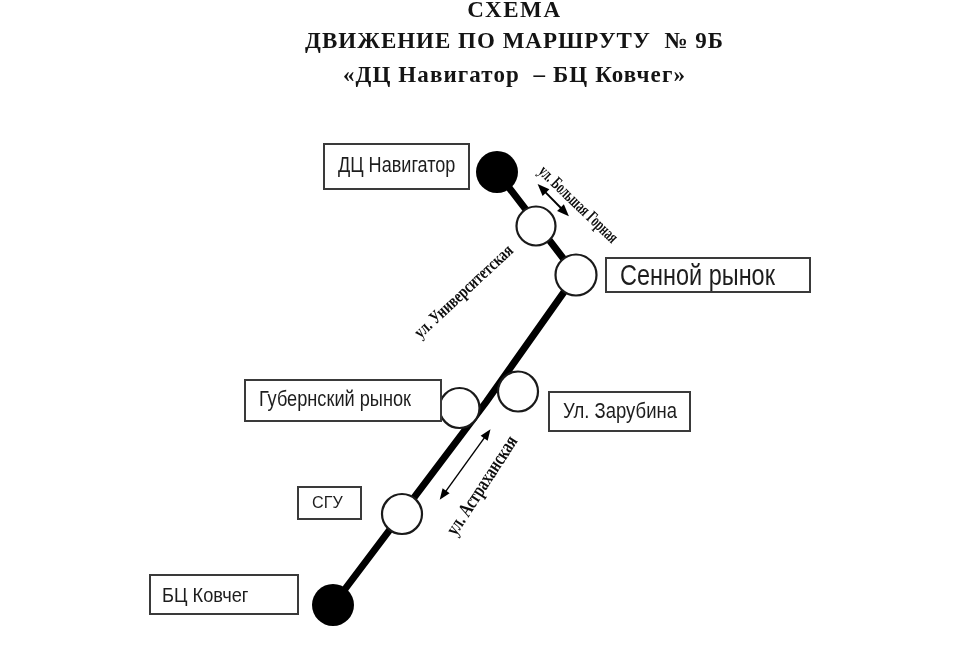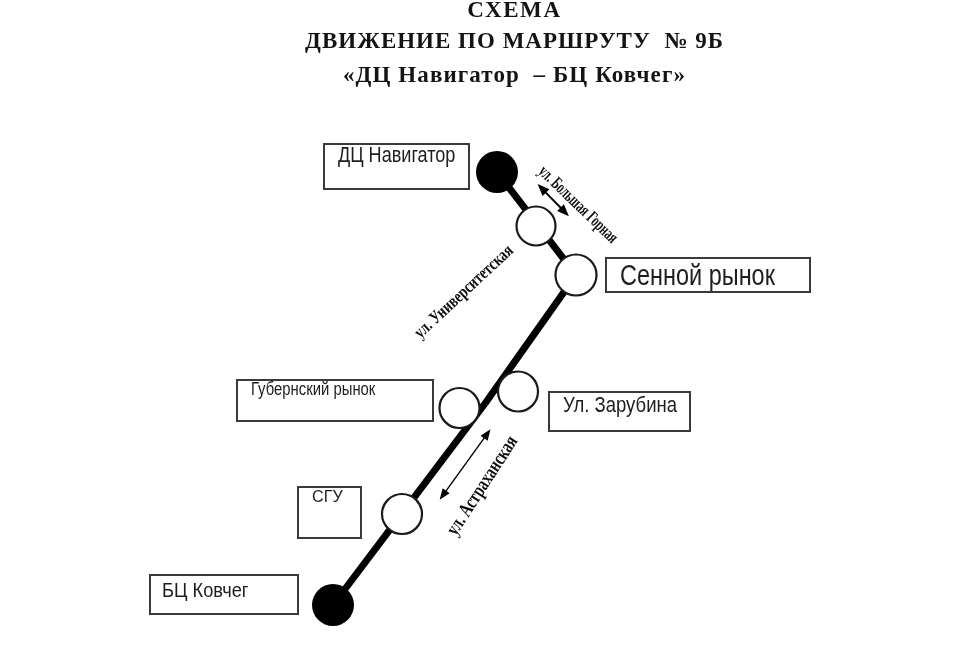--- a/index.html
+++ b/index.html
@@ -1,18 +1,18 @@
 <!DOCTYPE html>
 <html><head><meta charset="utf-8">
 <style>
 *{margin:0;padding:0;box-sizing:border-box}
 html,body{width:980px;height:653px;background:#fff;overflow:hidden}
 body{position:relative;font-family:"Liberation Sans",sans-serif}
 .tl{position:absolute;left:0;width:1029px;text-align:center;font-family:"Liberation Serif",serif;font-weight:700;color:#141414;font-size:23px;line-height:1}
-.bx{position:absolute;border:2px solid #3a3a3a;background:#fff;display:flex;align-items:flex-start;white-space:nowrap;color:#1d1d1d;padding-left:13px}
+.bx{position:absolute;border:2px solid #3a3a3a;background:#fff;display:flex;align-items:center;white-space:nowrap;color:#1d1d1d;padding-left:13px}
 .bx span{display:inline-block;transform-origin:0 50%}
 </style></head><body>
 <svg width="980" height="653" viewBox="0 0 980 653" style="position:absolute;left:0;top:0">
  <path d="M497 172 L576 275 L486.5 401.5 L333 605" fill="none" stroke="#000" stroke-width="7"></path>
 
  <g stroke="none" fill="#000">
   <path d="M537.6 184.1 L542.6 196.1 L549.4 189.3 Z"></path>
   <path d="M568.9 216.2 L557.1 211.0 L563.9 204.2 Z"></path>
  </g>
  <line x1="544.6" y1="191.3" x2="561.9" y2="209.0" stroke="#000" stroke-width="1.9"></line>
@@ -37,24 +37,24 @@
 </svg>
 <div class="tl" style="top:-2.5px;letter-spacing:1.6px">СХЕМА</div>
 <div class="tl" style="top:29px;letter-spacing:1.0px">ДВИЖЕНИЕ ПО МАРШРУТУ&nbsp; № 9Б</div>
 <div class="tl" style="top:62.5px;letter-spacing:1.1px">«ДЦ Навигатор&nbsp; – БЦ Ковчег»</div>
 <div class="bx" style="left:323px;top:143px;width:147px;height:47px;font-size:22.5px">
     <span style="transform:scaleX(0.803);margin-top:-3px">ДЦ Навигатор</span>
   </div>
 <div class="bx" style="left:605px;top:257px;width:206px;height:36px;font-size:29px">
     <span style="transform:scaleX(0.81)">Сенной рынок</span>
   </div>
-<div class="bx" style="left:236px;top:378.5px;width:197.5px;height:43.5px;font-size:18px">
+<div class="bx" style="left:244px;top:378.5px;width:197.5px;height:43.5px;font-size:22px">
     <span style="transform:scaleX(0.826);margin-top:-2px">Губернский рынок</span>
   </div>
 <div class="bx" style="left:547.5px;top:391px;width:143px;height:41px;font-size:22.5px">
     <span style="transform:scaleX(0.822);margin-top:-1px">Ул. Зарубина</span>
   </div>
-<div class="bx" style="left:297.4px;top:485.6px;width:65px;height:53px;font-size:16.5px">
+<div class="bx" style="left:297.4px;top:485.6px;width:65px;height:34px;font-size:16.5px">
     <span style="transform:scaleX(0.979);margin-top:-1px">СГУ</span>
   </div>
 <div class="bx" style="left:149px;top:574px;width:149.5px;height:40.5px;font-size:21px;padding-left:11px">
     <span style="transform:scaleX(0.868);margin-top:2px">БЦ Ковчег</span>
   </div>
 
 </body></html>

